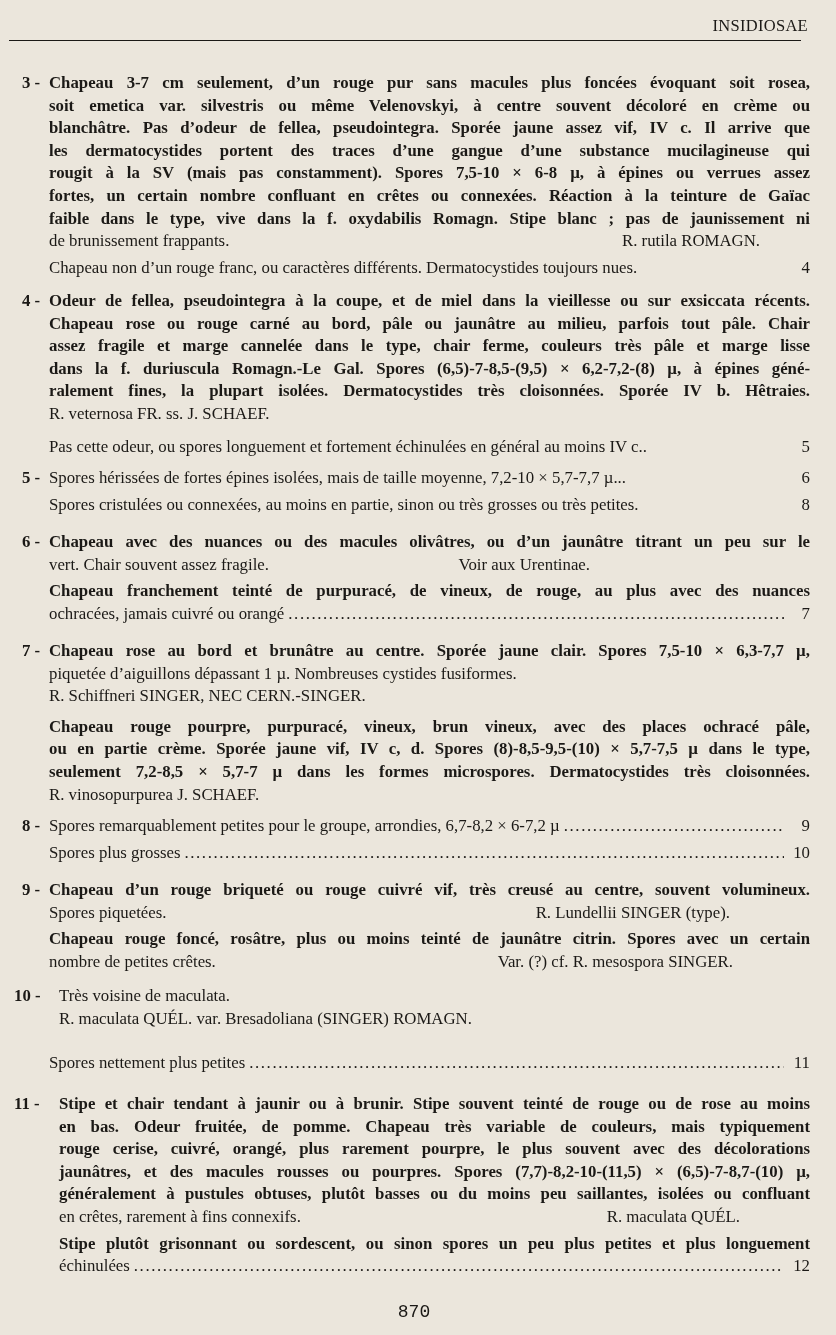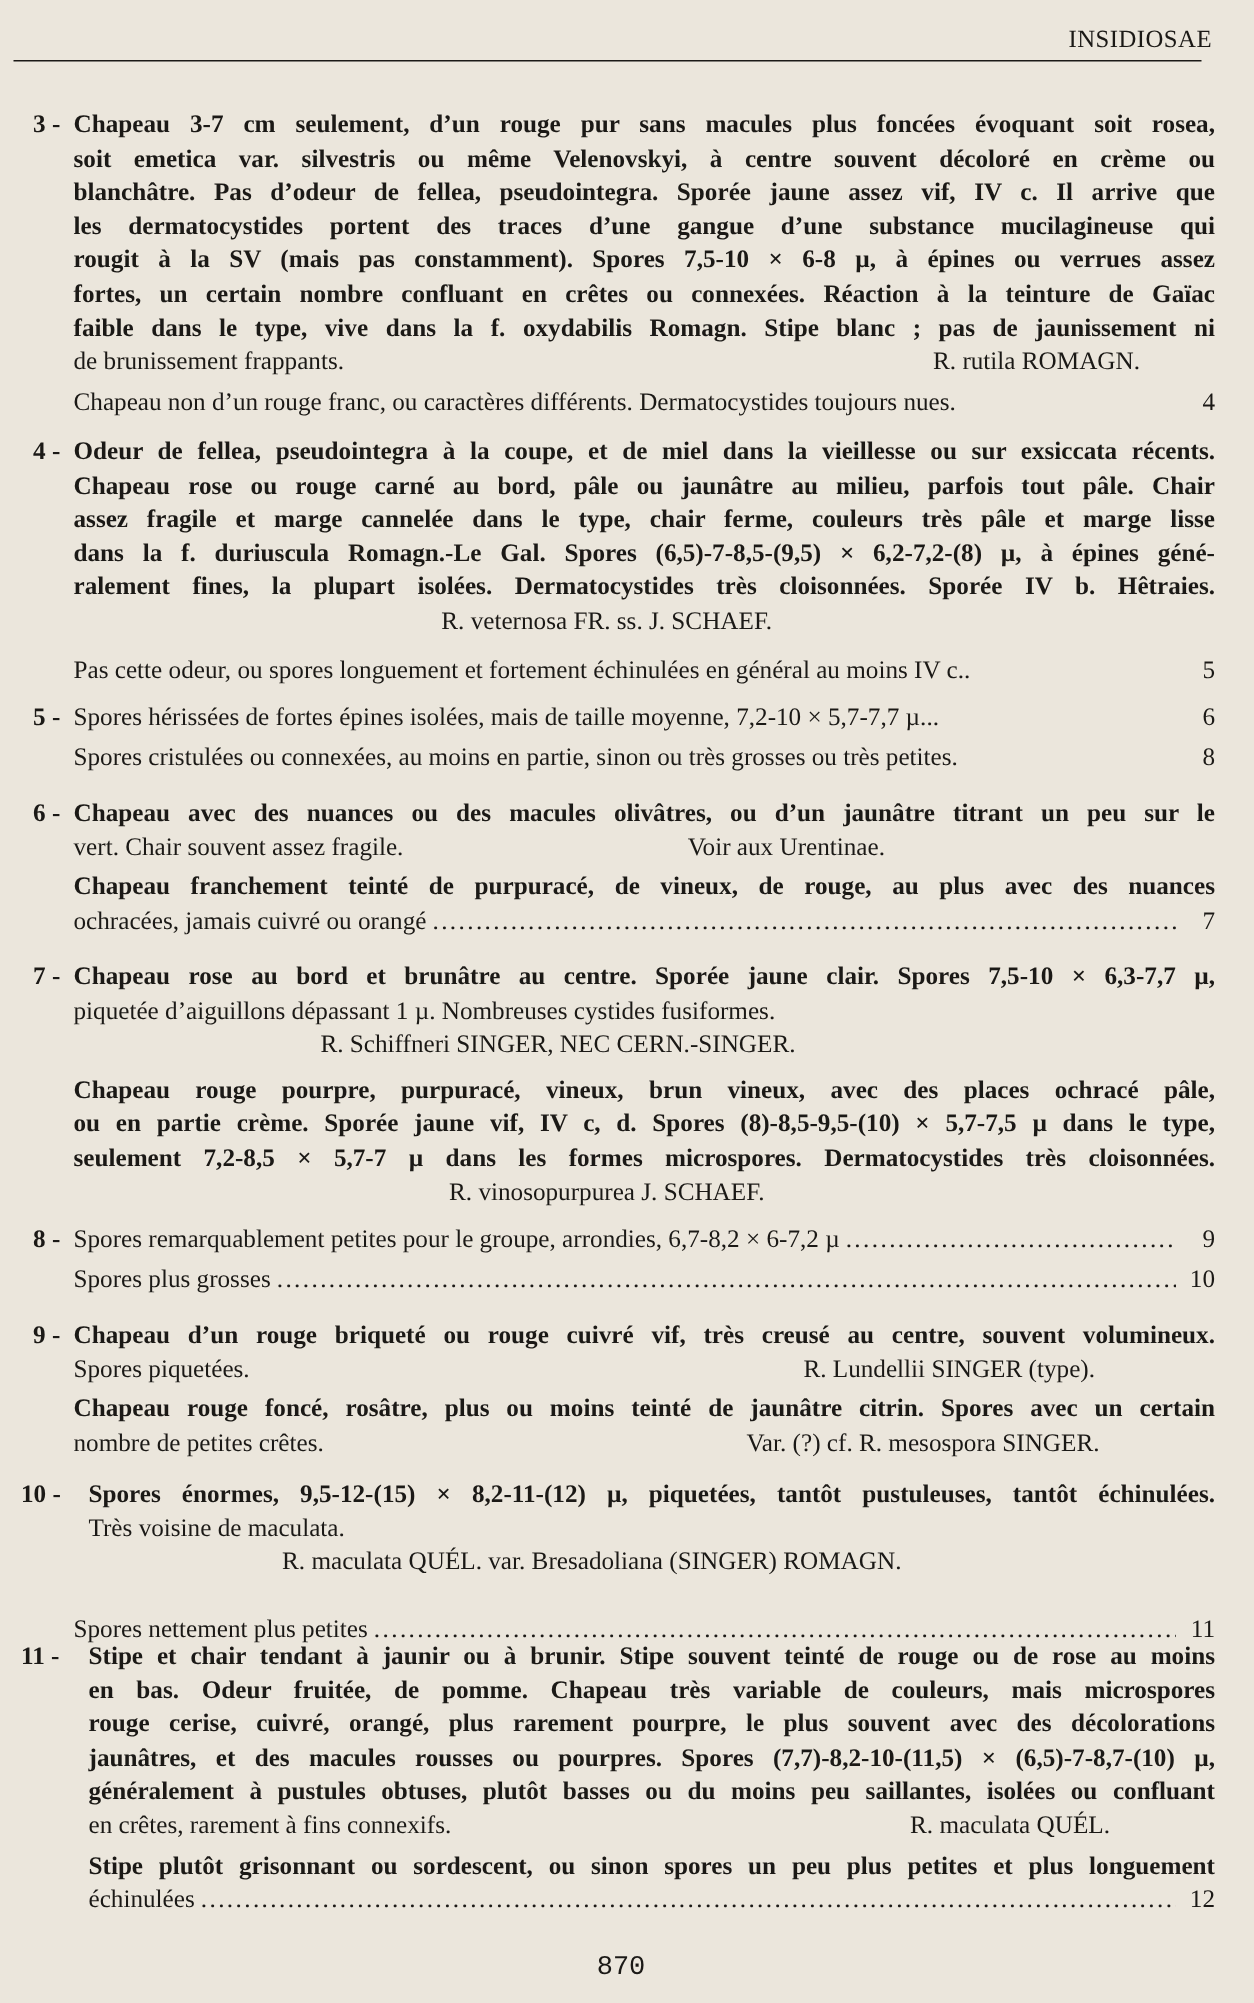--- a/index.html
+++ b/index.html
@@ -24,21 +24,21 @@
   .lead {
     position: relative; padding-left: 27px; text-align: justify;
   }
   .lead .num { position: absolute; left: 0; top: 0; font-weight: bold; }
   .lead.wide { padding-left: 37px; }
   .lead.wide .num { left: -8px; }
   .alt { padding-left: 27px; text-align: justify; margin-top: 4px; }
   .alt.wide { padding-left: 37px; }
   .line { display: block; white-space: nowrap; }
   .line.just { text-align: justify; text-align-last: justify; white-space: normal; font-weight: bold; }
-  .taxon { display: block; text-align: center; padding-right: 50px; }
+  .taxon { display: block; text-align: left; padding-right: 50px; }
   .taxon.inline { display: inline; float: right; padding-right: 50px; }
   .leader { display: flex; align-items: flex-start; }
   .leader .txt { white-space: nowrap; }
   .leader .dots { flex: 1; overflow: hidden; white-space: nowrap; margin: 0 4px; letter-spacing: 1.6px; }
   .leader .dots::after { content: "....................................................................................................................................................................................................."; }
   .leader .goto { width: 22px; text-align: right; }
   .page-num {
     position: absolute; top: 1302px; left: 0; width: 828px; text-align: center; font-size: 18px; font-family: Liberation Mono, monospace;
   }
 </style>
@@ -155,36 +155,35 @@
     </div>
     <div class="alt">
       <span class="line just">Chapeau rouge foncé, rosâtre, plus ou moins teinté de jaunâtre citrin. Spores avec un certain</span>
       <span class="line"><span>nombre de petites crêtes.</span><span class="taxon inline" style="padding-right:77px">Var. (?) cf. R. mesospora SINGER.</span></span>
     </div>
   </div>
 
   <div class="couplet" style="top:985px">
     <div class="lead wide">
       <span class="num">10 -</span>
-      <span class="line just">Spores énormes, 9,5-12-(15) × 8,2-11-(12) µ, piquetées, tantôt pustuleuses, tantôt échinulées.</span>
       <span class="line">Très voisine de maculata.</span>
       <span class="taxon" style="padding-right:80px">R. maculata QUÉL. var. Bresadoliana (SINGER) ROMAGN.</span>
     </div>
     <div class="alt wide leader" style="margin-top:22px; padding-left:27px">
       <span class="txt">Spores nettement plus petites</span>
       <span class="dots"></span>
       <span class="goto">11</span>
     </div>
   </div>
 
   <div class="couplet" style="top:1093px">
     <div class="lead wide">
       <span class="num">11 -</span>
       <span class="line just">Stipe et chair tendant à jaunir ou à brunir. Stipe souvent teinté de rouge ou de rose au moins</span>
-      <span class="line just">en bas. Odeur fruitée, de pomme. Chapeau très variable de couleurs, mais microspores</span>
+      <span class="line just">en bas. Odeur fruitée, de pomme. Chapeau très variable de couleurs, mais typiquement</span>
       <span class="line just">rouge cerise, cuivré, orangé, plus rarement pourpre, le plus souvent avec des décolorations</span>
       <span class="line just">jaunâtres, et des macules rousses ou pourpres. Spores (7,7)-8,2-10-(11,5) × (6,5)-7-8,7-(10) µ,</span>
       <span class="line just">généralement à pustules obtuses, plutôt basses ou du moins peu saillantes, isolées ou confluant</span>
       <span class="line"><span>en crêtes, rarement à fins connexifs.</span><span class="taxon inline" style="padding-right:70px">R. maculata QUÉL.</span></span>
     </div>
     <div class="alt" style="padding-left:37px">
       <span class="line just">Stipe plutôt grisonnant ou sordescent, ou sinon spores un peu plus petites et plus longuement</span>
       <div class="leader">
         <span class="txt">échinulées</span>
         <span class="dots"></span>

